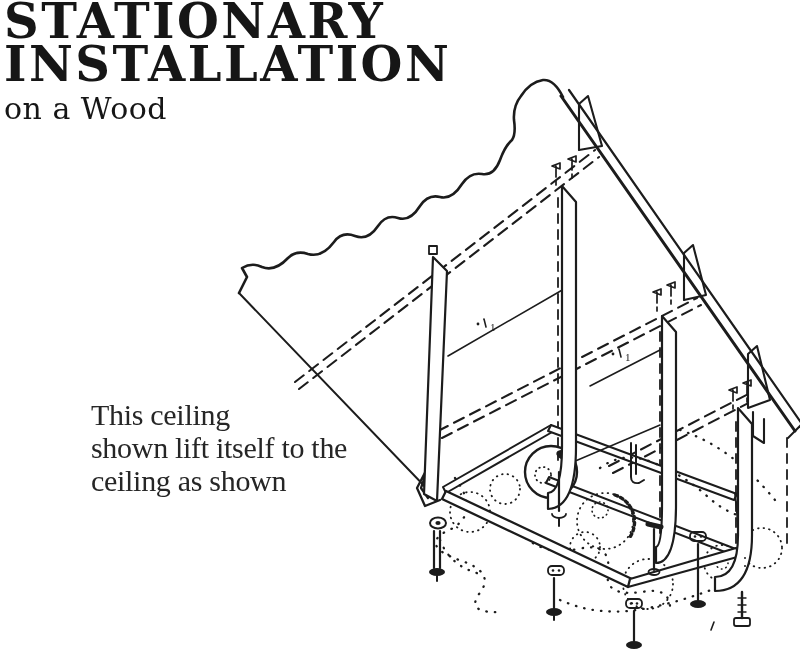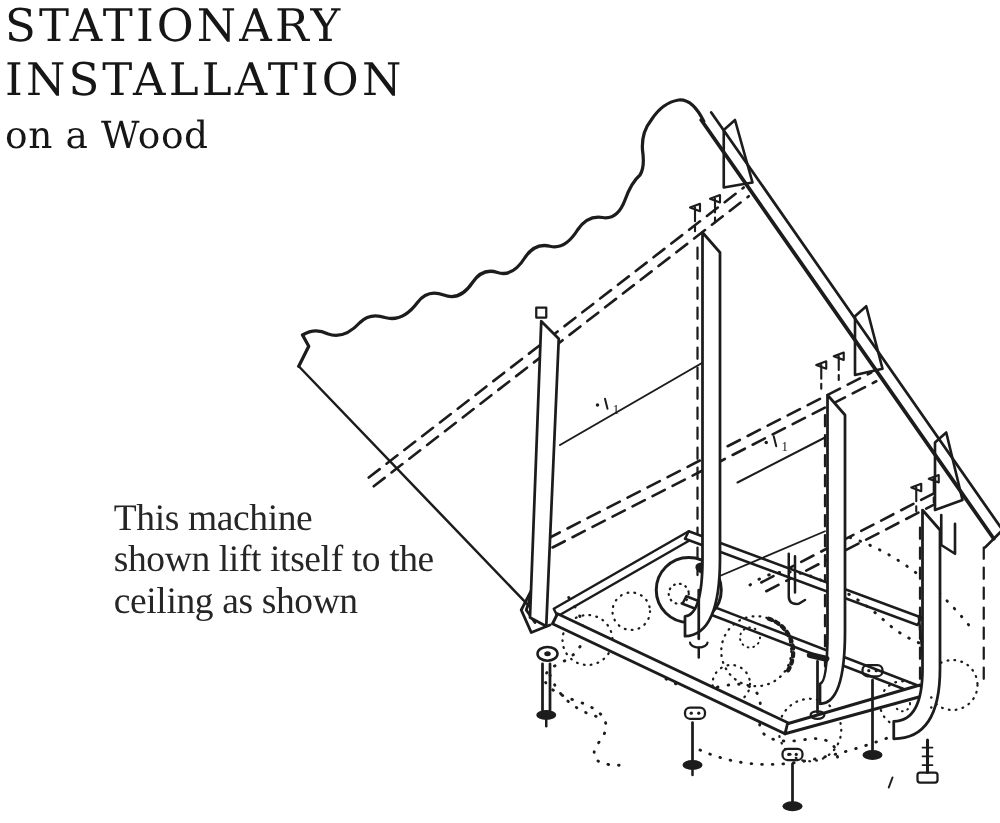--- a/index.html
+++ b/index.html
@@ -2,21 +2,21 @@
 <html><head>
 <meta charset="utf-8">
 <style>
   html,body{margin:0;padding:0;background:#fff;}
   .page{
     position:relative;width:800px;height:658px;background:#fff;
     font-family:"DejaVu Serif", serif;color:#1c1c1c;overflow:hidden;
   }
   .title{
     position:absolute;left:4px;top:0px;
-    font-size:36px;font-weight:normal;line-height:43px;letter-spacing:2.5px;
+    font-size:48px;font-weight:bold;line-height:43px;letter-spacing:2.5px;
     color:#161616;white-space:nowrap;
   }
   .subtitle{
     position:absolute;left:4px;top:90px;
     font-size:30px;font-weight:normal;line-height:38px;letter-spacing:0.5px;
     color:#161616;white-space:nowrap;
   }
   .caption{
     position:absolute;left:91px;top:398px;
     font-family:"Liberation Serif", serif;
@@ -211,18 +211,18 @@
   <div class="title">
     <div>STATIONARY</div>
     <div>INSTALLATION</div>
   </div>
 
   <div class="subtitle">
     <div>on a Wood</div>
   </div>
 
   <div class="caption">
-    <div>This machine</div>
+    <div>This ceiling</div>
     <div>shown lift itself to the</div>
     <div>ceiling as shown</div>
   </div>
 
 </div>
 
 </body></html>

